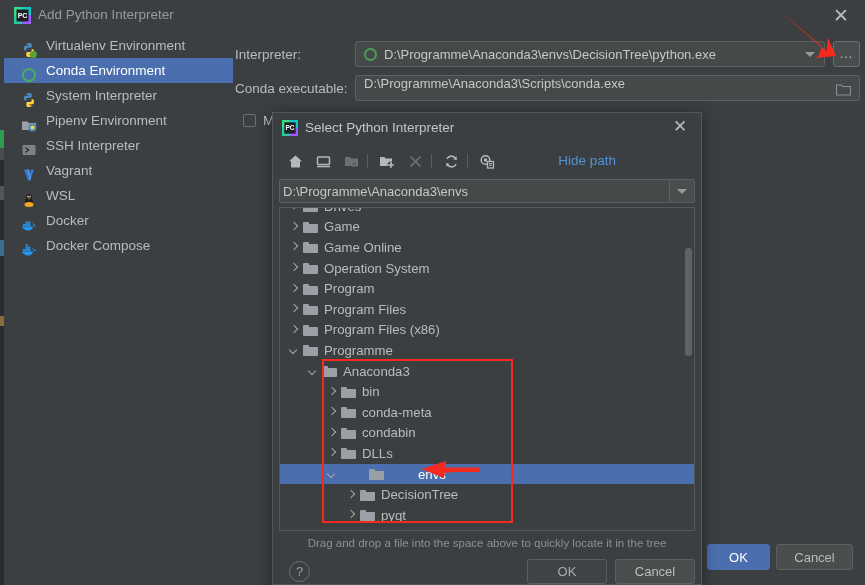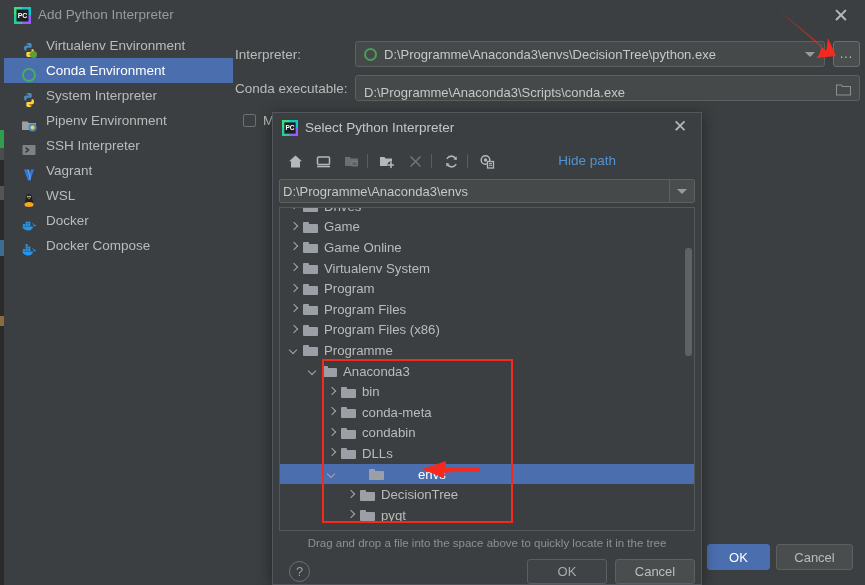--- a/index.html
+++ b/index.html
@@ -90,21 +90,21 @@
   .browse-btn {
     position: absolute; left: 600px; top: 8px; width: 27px; height: 26px;
     background: #4a4d4e; border: 1px solid #6a6d6e; border-radius: 3px;
     display: flex; align-items: center; justify-content: center;
     color: #c0c0c0; font-size: 12px; letter-spacing: 1px; cursor: pointer;
   }
 
   .textfield {
     position: absolute; left: 122px; top: 42px; width: 505px; height: 26px;
     background: #45494a; border: 1px solid #5e6060; border-radius: 3px;
-    display: flex; align-items: flex-end; cursor: text;
+    display: flex; align-items: flex-start; cursor: text;
   }
   .textfield .tf-text {
     font-size: 13px; color: #c7c7c7; margin-left: 8px; white-space: nowrap;
   }
   .textfield .folder-ico {
     position: absolute; right: 8px; top: 6px; width: 15px; height: 13px;
   }
 
   .checkrow {
     position: absolute; left: 2px; top: 80px;
@@ -548,21 +548,21 @@
           <span>Game</span>
         </div>
         <div class="tree-row" style="padding-left: 8px;">
           <span class="arrow right"></span>
           <span class="folder"></span>
           <span>Game Online</span>
         </div>
         <div class="tree-row" style="padding-left: 8px;">
           <span class="arrow right"></span>
           <span class="folder"></span>
-          <span>Virtualenv System</span>
+          <span>Operation System</span>
         </div>
         <div class="tree-row" style="padding-left: 8px;">
           <span class="arrow right"></span>
           <span class="folder"></span>
           <span>Program</span>
         </div>
         <div class="tree-row" style="padding-left: 8px;">
           <span class="arrow right"></span>
           <span class="folder"></span>
           <span>Program Files</span>

